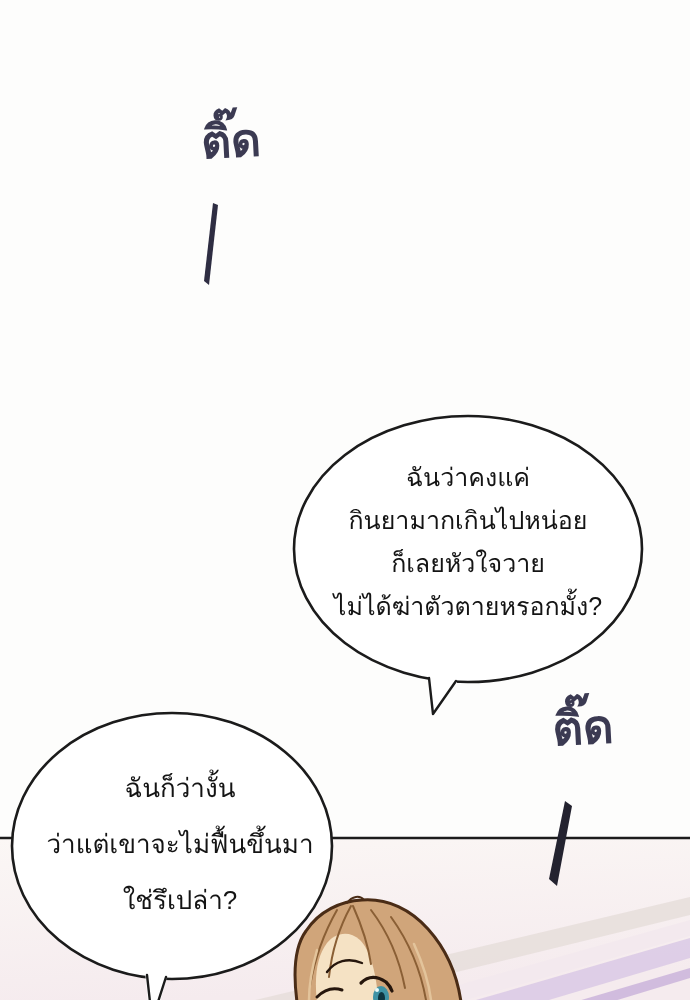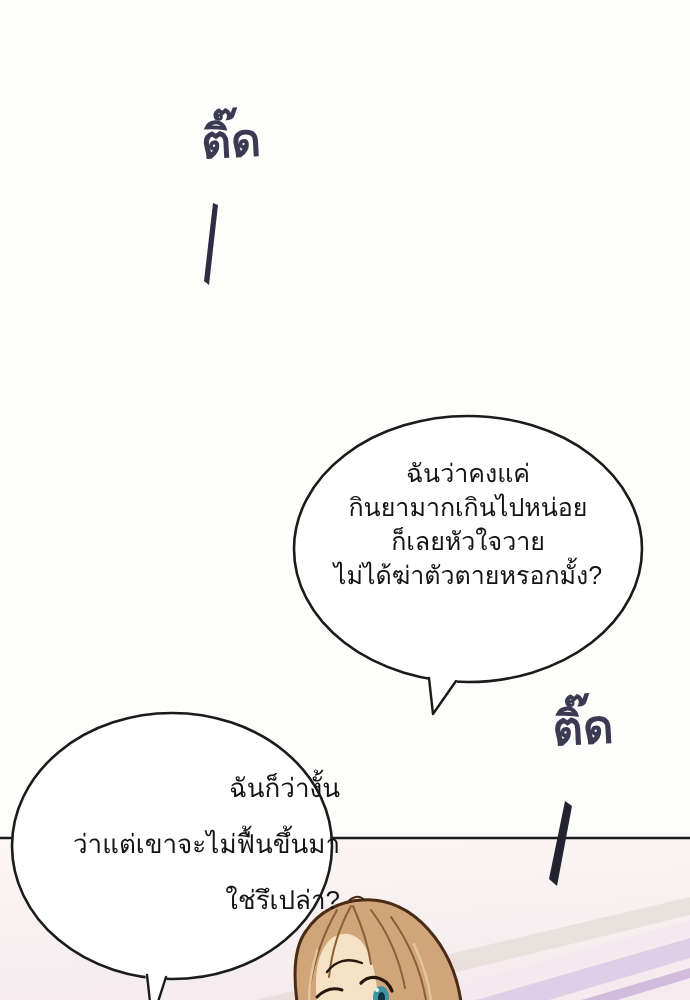--- a/index.html
+++ b/index.html
@@ -14,22 +14,22 @@
     color:#3b3a52;line-height:1.0;white-space:nowrap;
     font-family:"DejaVu Sans","Liberation Sans",sans-serif;
   }
   .sfx1{left:166px;top:118px;width:130px;font-size:46px;transform:rotate(-3deg);}
   .sfx2{left:518px;top:704px;width:130px;font-size:47px;transform:rotate(-3deg);}
   .bubble-text{
     position:absolute;text-align:center;color:#141414;
     white-space:pre-line;
     font-family:"Liberation Sans","DejaVu Sans",sans-serif;
   }
-  .bt1{left:293px;top:456px;width:350px;font-size:25px;line-height:34px;}
-  .bt2{left:0;top:760px;width:340px;font-size:26px;line-height:56px;text-align:right;}
+  .bt1{left:293px;top:456px;width:350px;font-size:25px;line-height:43px;}
+  .bt2{left:10px;top:760px;width:340px;font-size:26px;line-height:56px;}
 </style>
 </head>
 <body>
 
 <div class="stage">
 
   <svg width="690" height="1000" viewBox="0 0 690 1000">
     <defs>
       <linearGradient id="floorGrad" x1="0" y1="0" x2="0.25" y2="1">
         <stop offset="0" stop-color="#fbf7f5"></stop>

